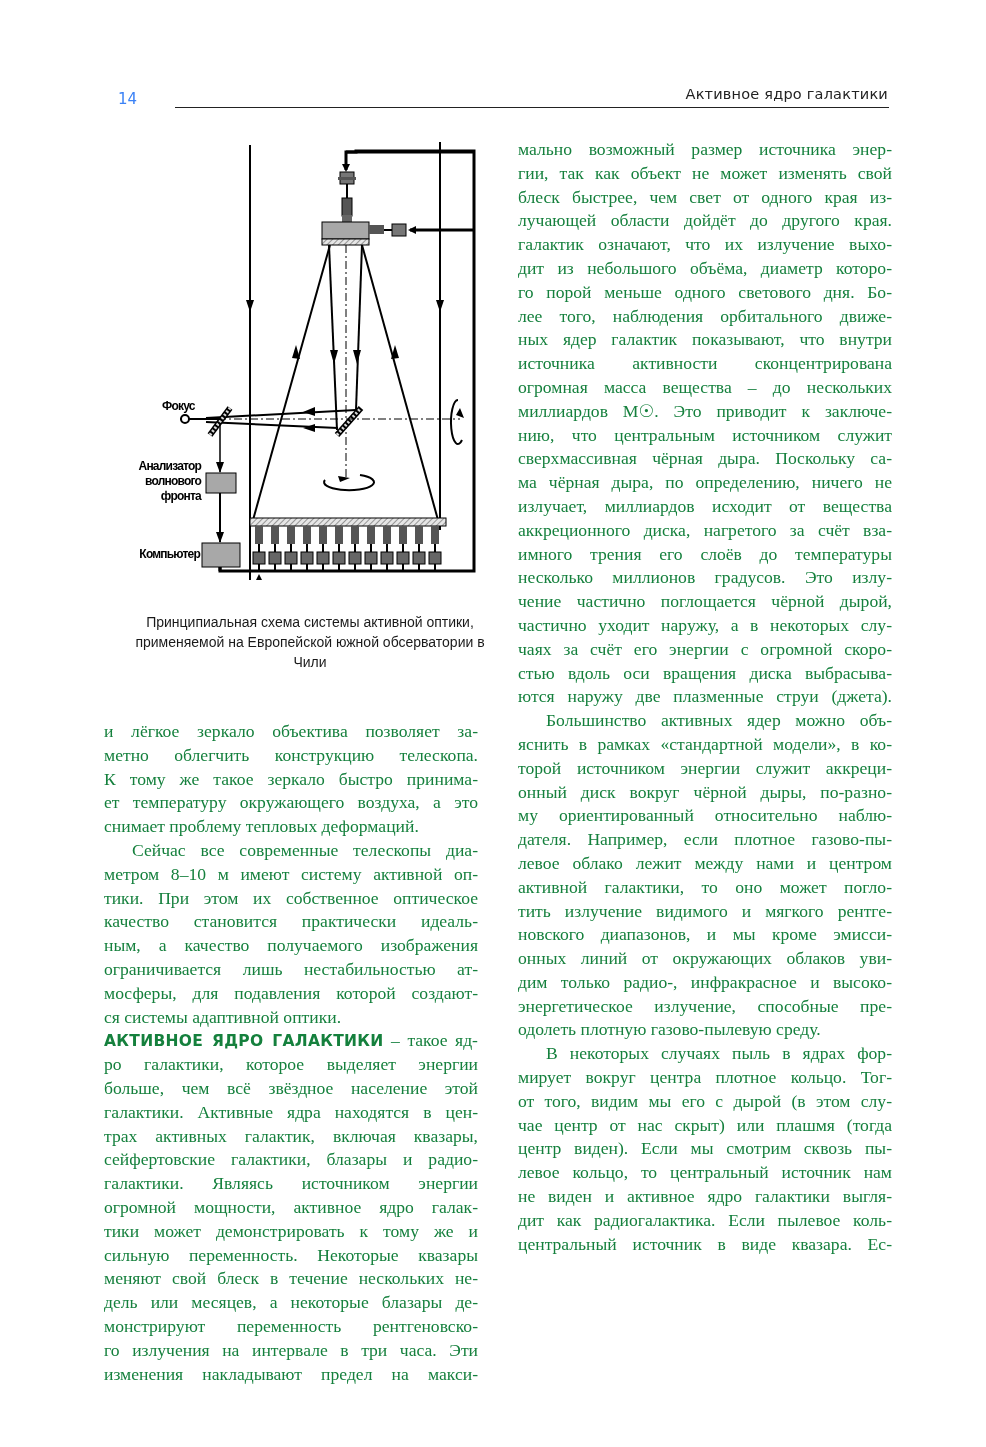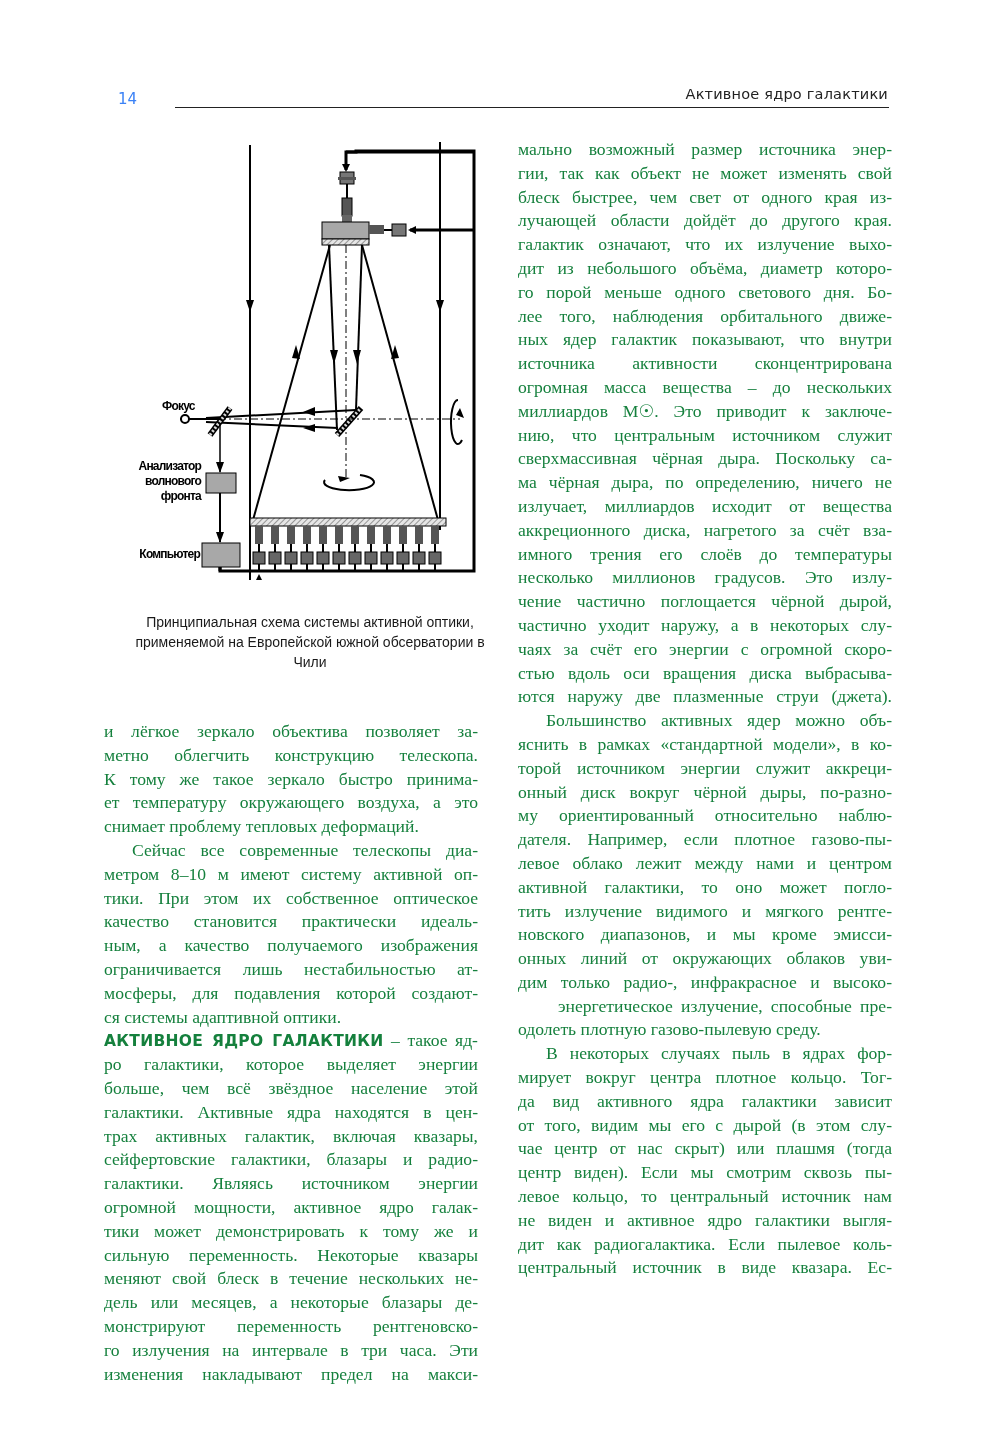--- a/index.html
+++ b/index.html
@@ -252,25 +252,24 @@
   <span class="line" style="text-align: justify; text-align-last: justify; white-space: normal;">торой источником энергии служит аккреци-</span>
   <span class="line" style="text-align: justify; text-align-last: justify; white-space: normal;">онный диск вокруг чёрной дыры, по-разно-</span>
   <span class="line" style="text-align: justify; text-align-last: justify; white-space: normal;">му ориентированный относительно наблю-</span>
   <span class="line" style="text-align: justify; text-align-last: justify; white-space: normal;">дателя. Например, если плотное газово-пы-</span>
   <span class="line" style="text-align: justify; text-align-last: justify; white-space: normal;">левое облако лежит между нами и центром</span>
   <span class="line" style="text-align: justify; text-align-last: justify; white-space: normal;">активной галактики, то оно может погло-</span>
   <span class="line" style="text-align: justify; text-align-last: justify; white-space: normal;">тить излучение видимого и мягкого рентге-</span>
   <span class="line" style="text-align: justify; text-align-last: justify; white-space: normal;">новского диапазонов, и мы кроме эмисси-</span>
   <span class="line" style="text-align: justify; text-align-last: justify; white-space: normal;">онных линий от окружающих облаков уви-</span>
   <span class="line" style="text-align: justify; text-align-last: justify; white-space: normal;">дим только радио-, инфракрасное и высоко-</span>
-  <span class="line" style="text-align: justify; text-align-last: justify; white-space: normal; margin-left: 40px;">энергетическое излучение, способные пре-</span>
+  <span class="line" style="text-align: justify; text-align-last: justify; white-space: normal;">энергетическое излучение, способные пре-</span>
   <span class="line last">одолеть плотную газово-пылевую среду.</span>
   <span class="line" style="padding-left: 28px; text-align: justify; text-align-last: justify; white-space: normal;">В некоторых случаях пыль в ядрах фор-</span>
   <span class="line" style="text-align: justify; text-align-last: justify; white-space: normal;">мирует вокруг центра плотное кольцо. Тог-</span>
-  <span class="line" style="text-align: justify; text-align-last: justify; white-space: normal;">да вид активного ядра галактики зависит</span>
   <span class="line" style="text-align: justify; text-align-last: justify; white-space: normal;">от того, видим мы его с дырой (в этом слу-</span>
   <span class="line" style="text-align: justify; text-align-last: justify; white-space: normal;">чае центр от нас скрыт) или плашмя (тогда</span>
   <span class="line" style="text-align: justify; text-align-last: justify; white-space: normal;">центр виден). Если мы смотрим сквозь пы-</span>
   <span class="line" style="text-align: justify; text-align-last: justify; white-space: normal;">левое кольцо, то центральный источник нам</span>
   <span class="line" style="text-align: justify; text-align-last: justify; white-space: normal;">не виден и активное ядро галактики выгля-</span>
   <span class="line" style="text-align: justify; text-align-last: justify; white-space: normal;">дит как радиогалактика. Если пылевое коль-</span>
   <span class="line" style="text-align: justify; text-align-last: justify; white-space: normal;">центральный источник в виде квазара. Ес-</span>
 </div>
 
 </body></html>

